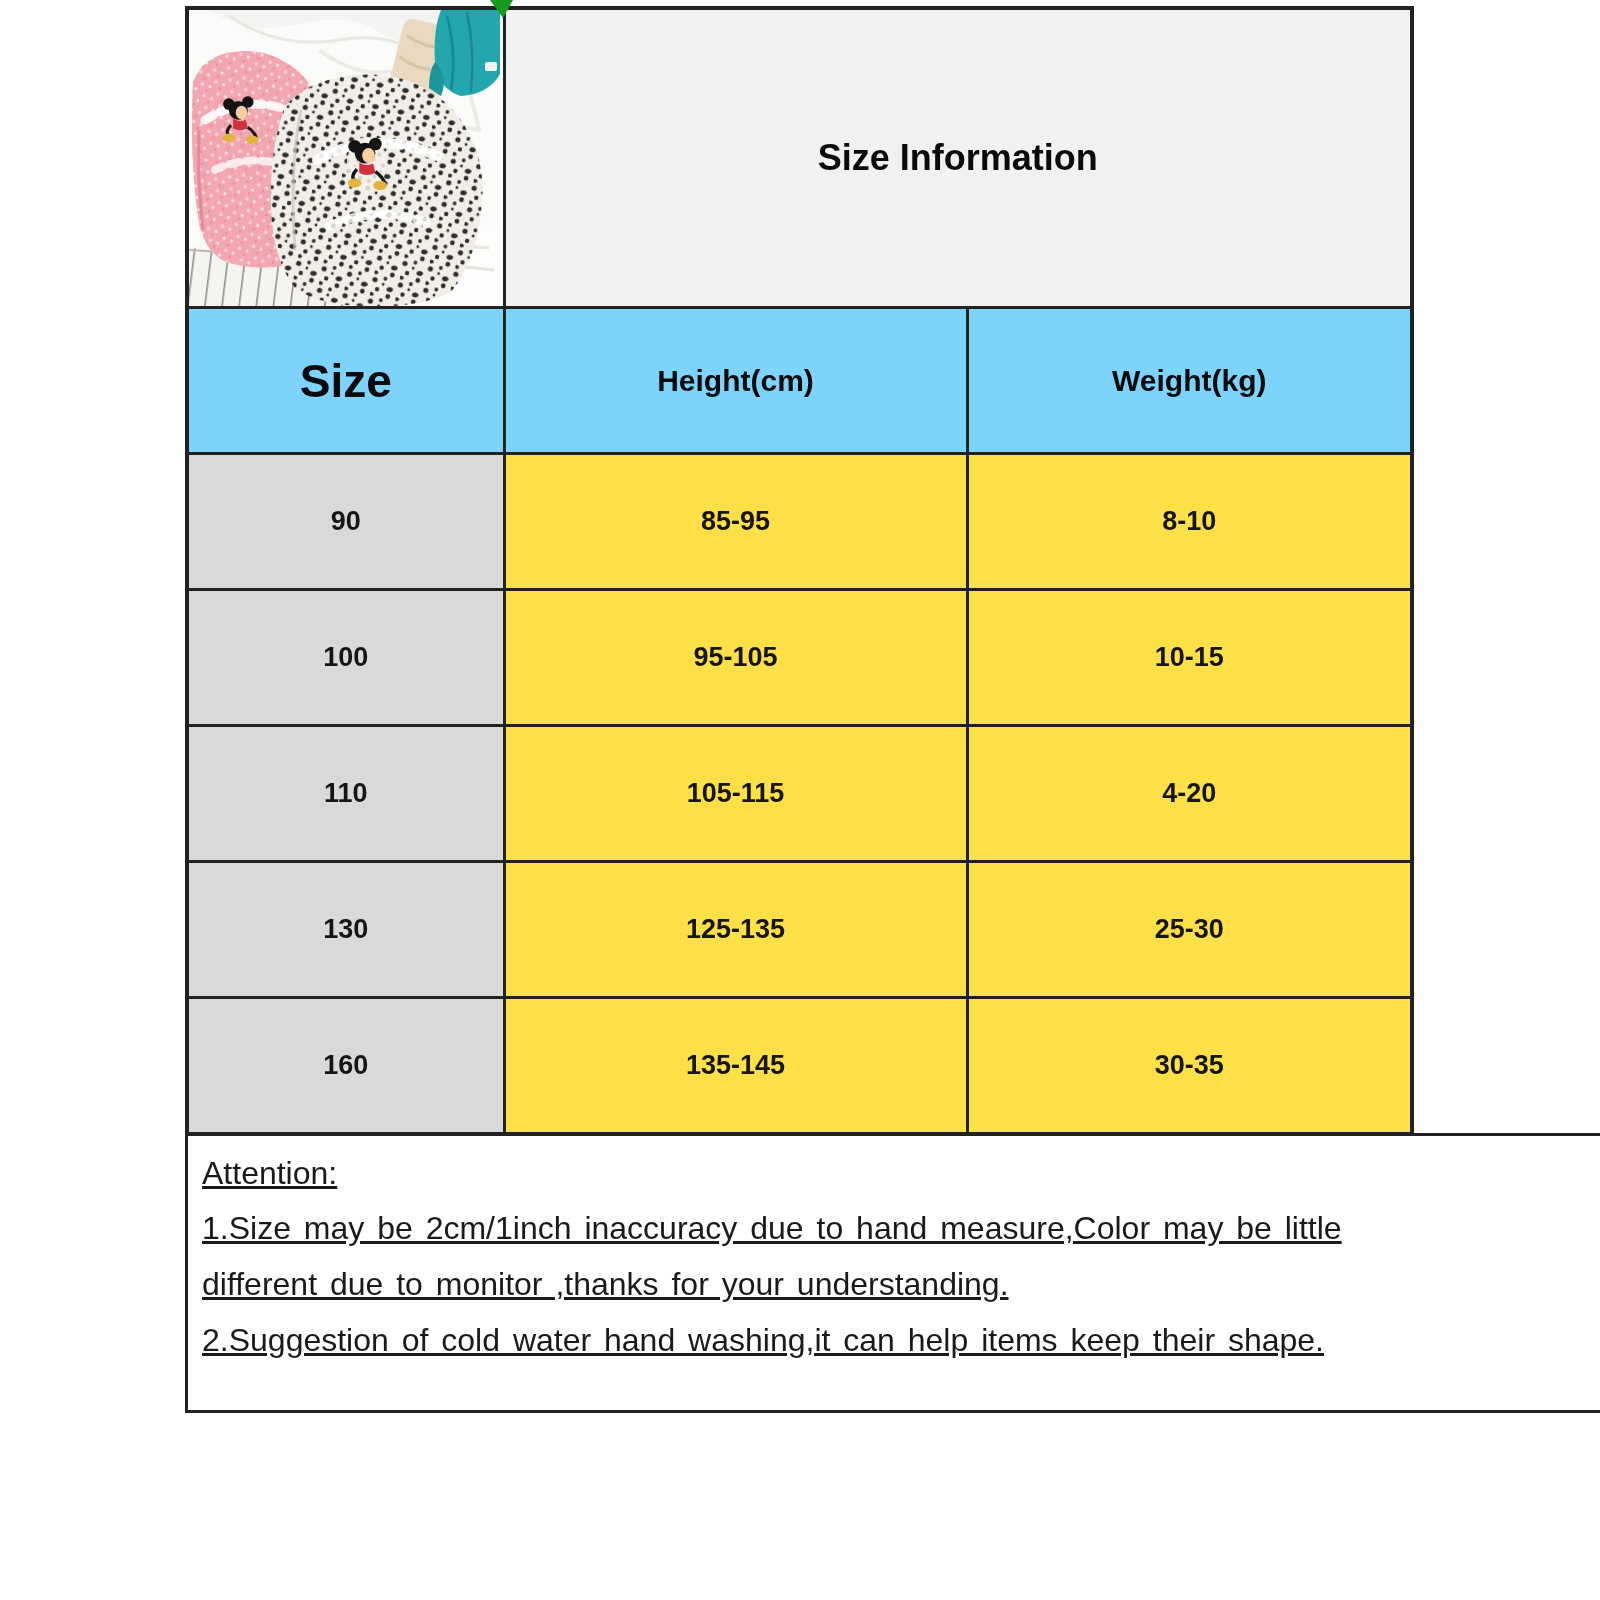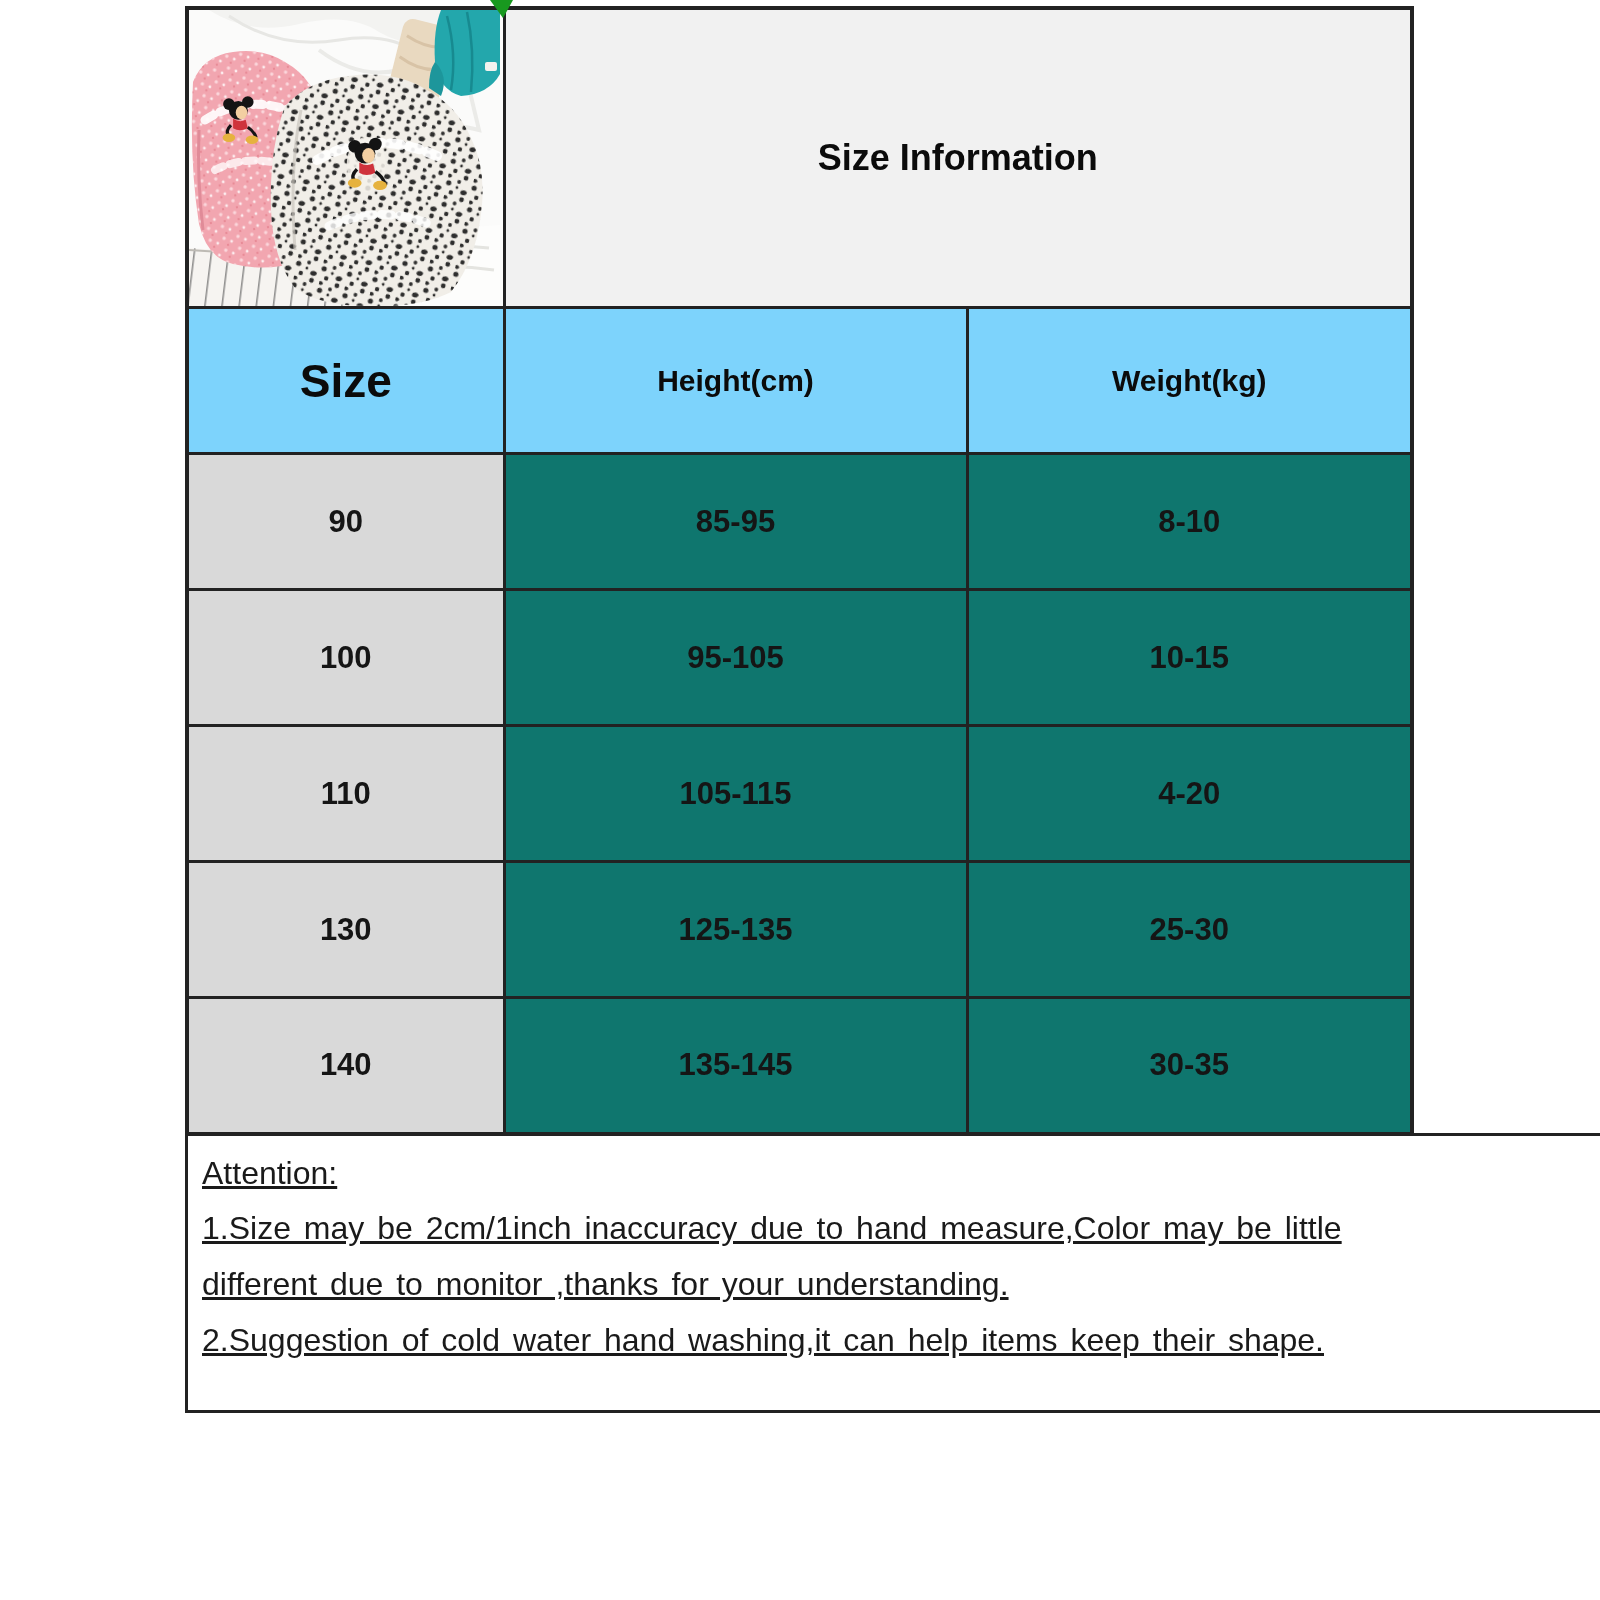--- a/index.html
+++ b/index.html
@@ -25,23 +25,23 @@
   .photo-cell{padding:0;height:296px;background:#fbfbfa;}
   .photo-cell svg{display:block;}
   .title-cell{background:#f1f1f1;font-size:36px;font-weight:bold;color:#0b0b0b;}
 
   tr.head-row{height:146px;}
   tr.head-row th{background:#7dd3fc;color:#0b0b0b;}
   th.size-h{font-size:46px;font-weight:bold;}
   th.col-h{font-size:30px;font-weight:bold;}
 
   tr.data-row{height:136px;}
-  tr.data-row td{font-size:31px;font-weight:bold;color:#151515;}
+  tr.data-row td{font-size:27px;font-weight:bold;color:#151515;}
   td.size-col{background:#d9d9d9;}
-  td.val-col{background:#0f766e;}
+  td.val-col{background:#fde047;}
 
   
   .attention{
     margin-top:-3px;border:3px solid #222;background:#ffffff;
     height:240px;padding:10px 14px 24px 14px;
     font-size:32px;line-height:1.74;color:#1a1a1a;
     white-space:pre-line;word-spacing:4px;letter-spacing:0px;text-decoration:underline;
   }
 
   
@@ -191,21 +191,21 @@
         <td class="size-col">110</td>
         <td class="val-col">105-115</td>
         <td class="val-col">4-20</td>
       </tr>
       <tr class="data-row">
         <td class="size-col">130</td>
         <td class="val-col">125-135</td>
         <td class="val-col">25-30</td>
       </tr>
       <tr class="data-row">
-        <td class="size-col">140</td>
+        <td class="size-col">160</td>
         <td class="val-col">135-145</td>
         <td class="val-col">30-35</td>
       </tr>
     </tbody>
       </table>
 
     <div class="attention">Attention:
 1.Size may be 2cm/1inch inaccuracy due to hand measure,Color may be little
 different due to monitor ,thanks for your understanding.
 2.Suggestion of cold water hand washing,it can help items keep their shape.</div>

